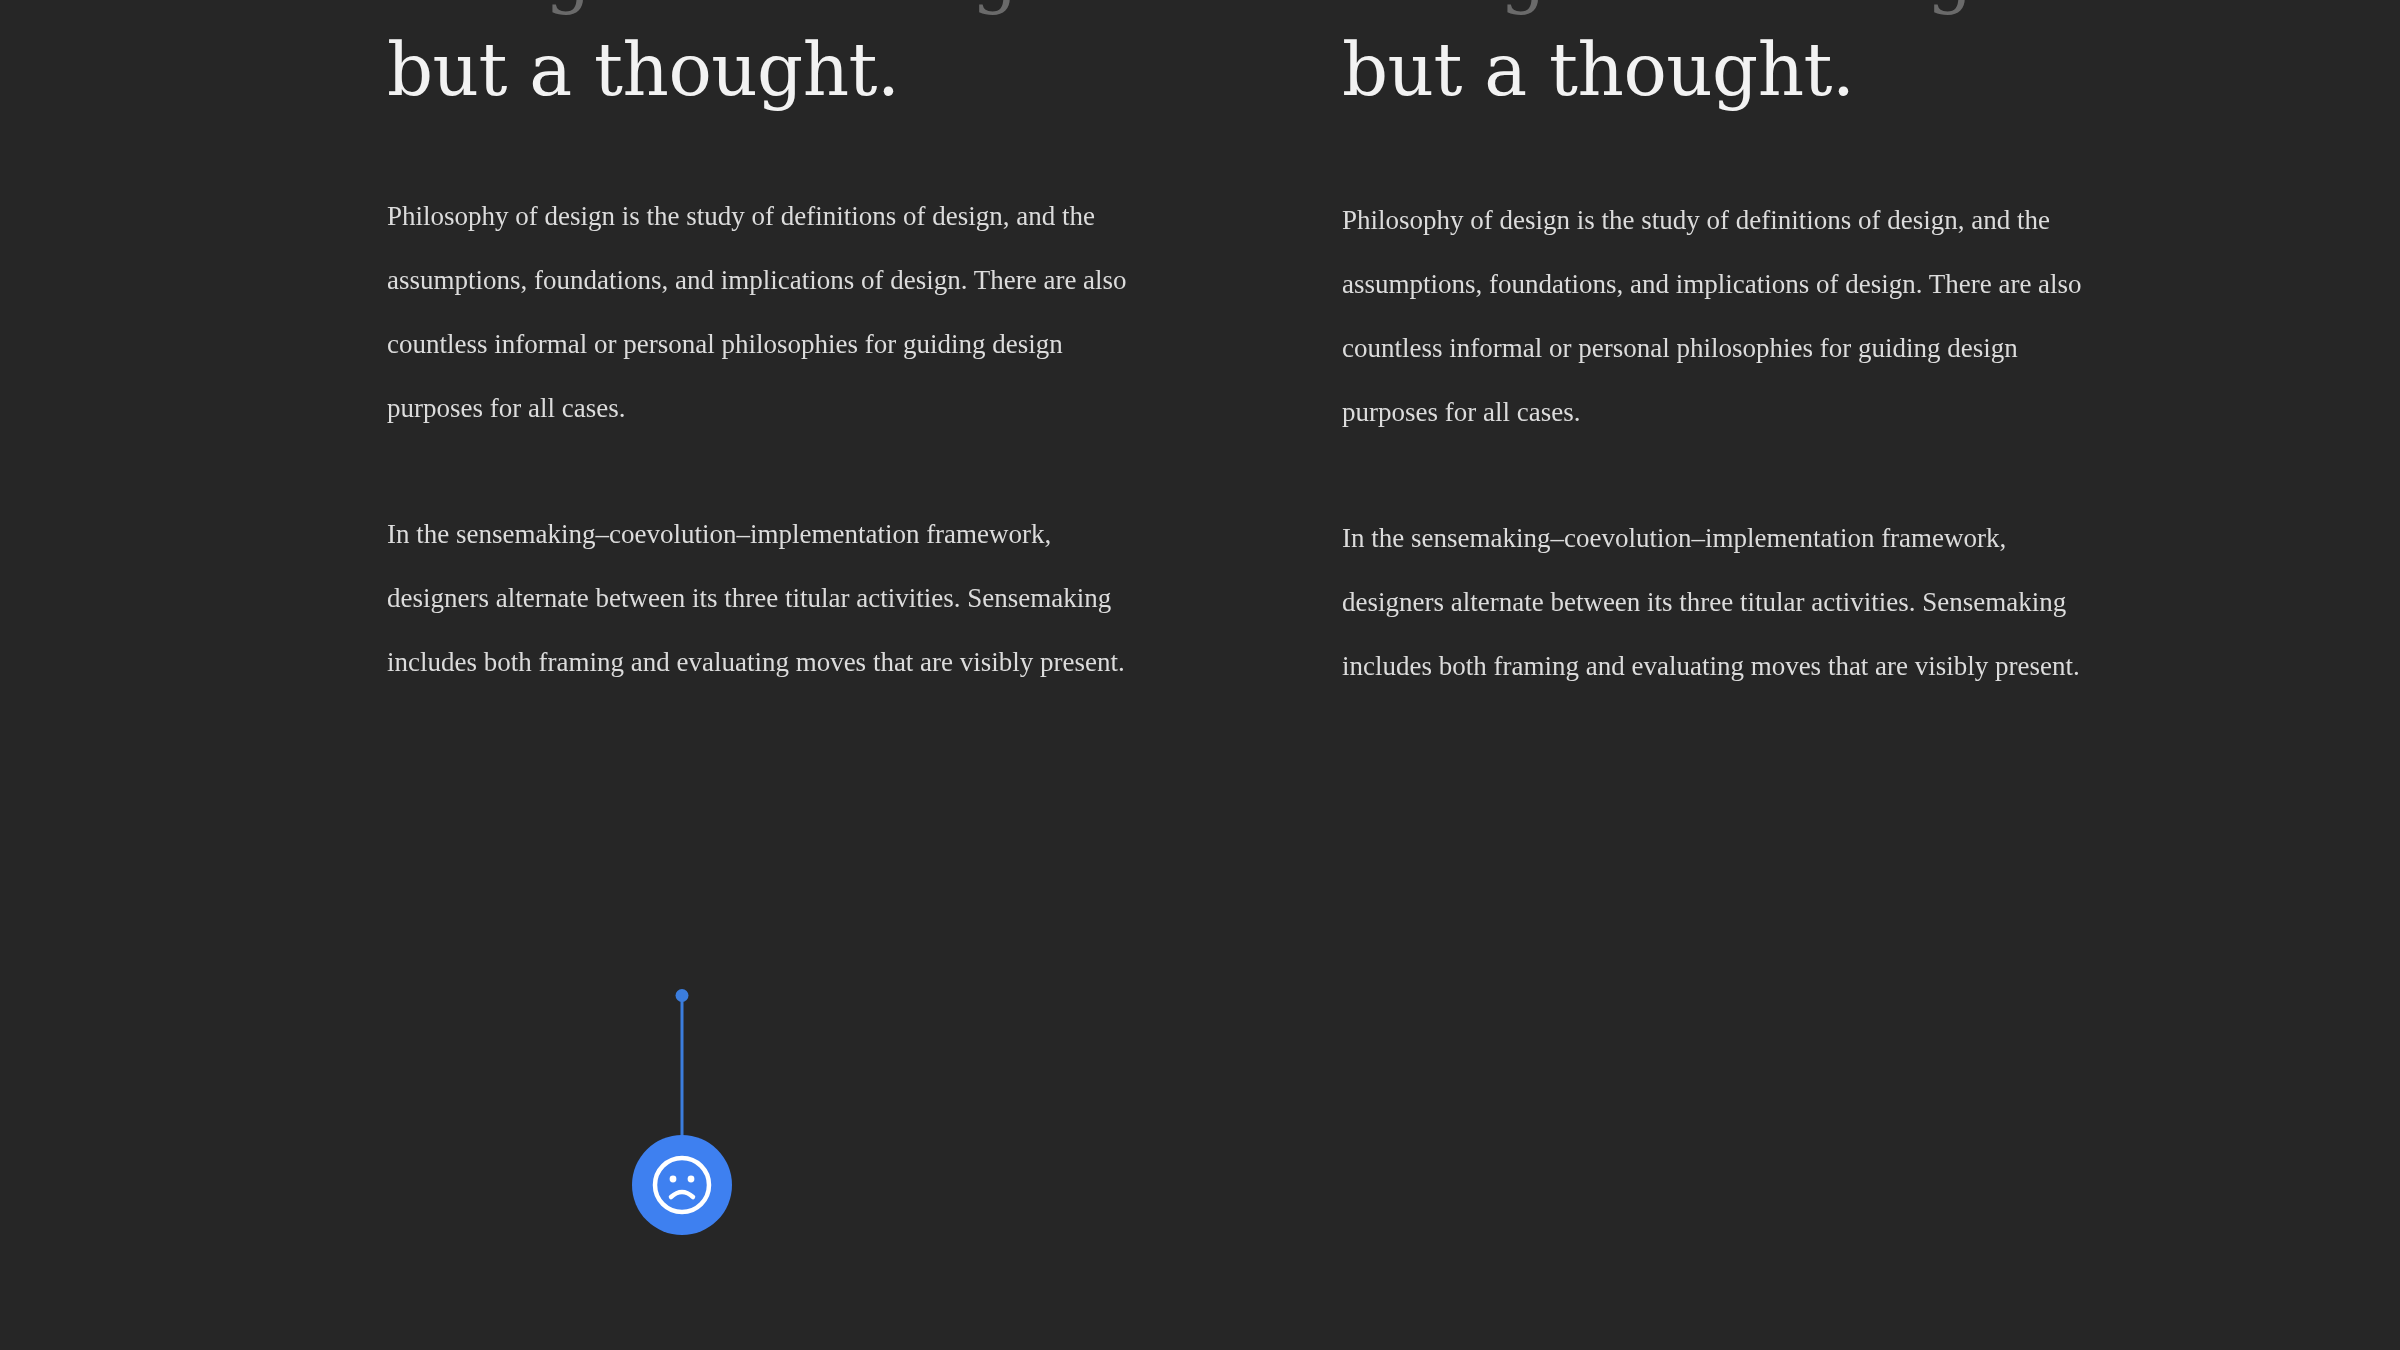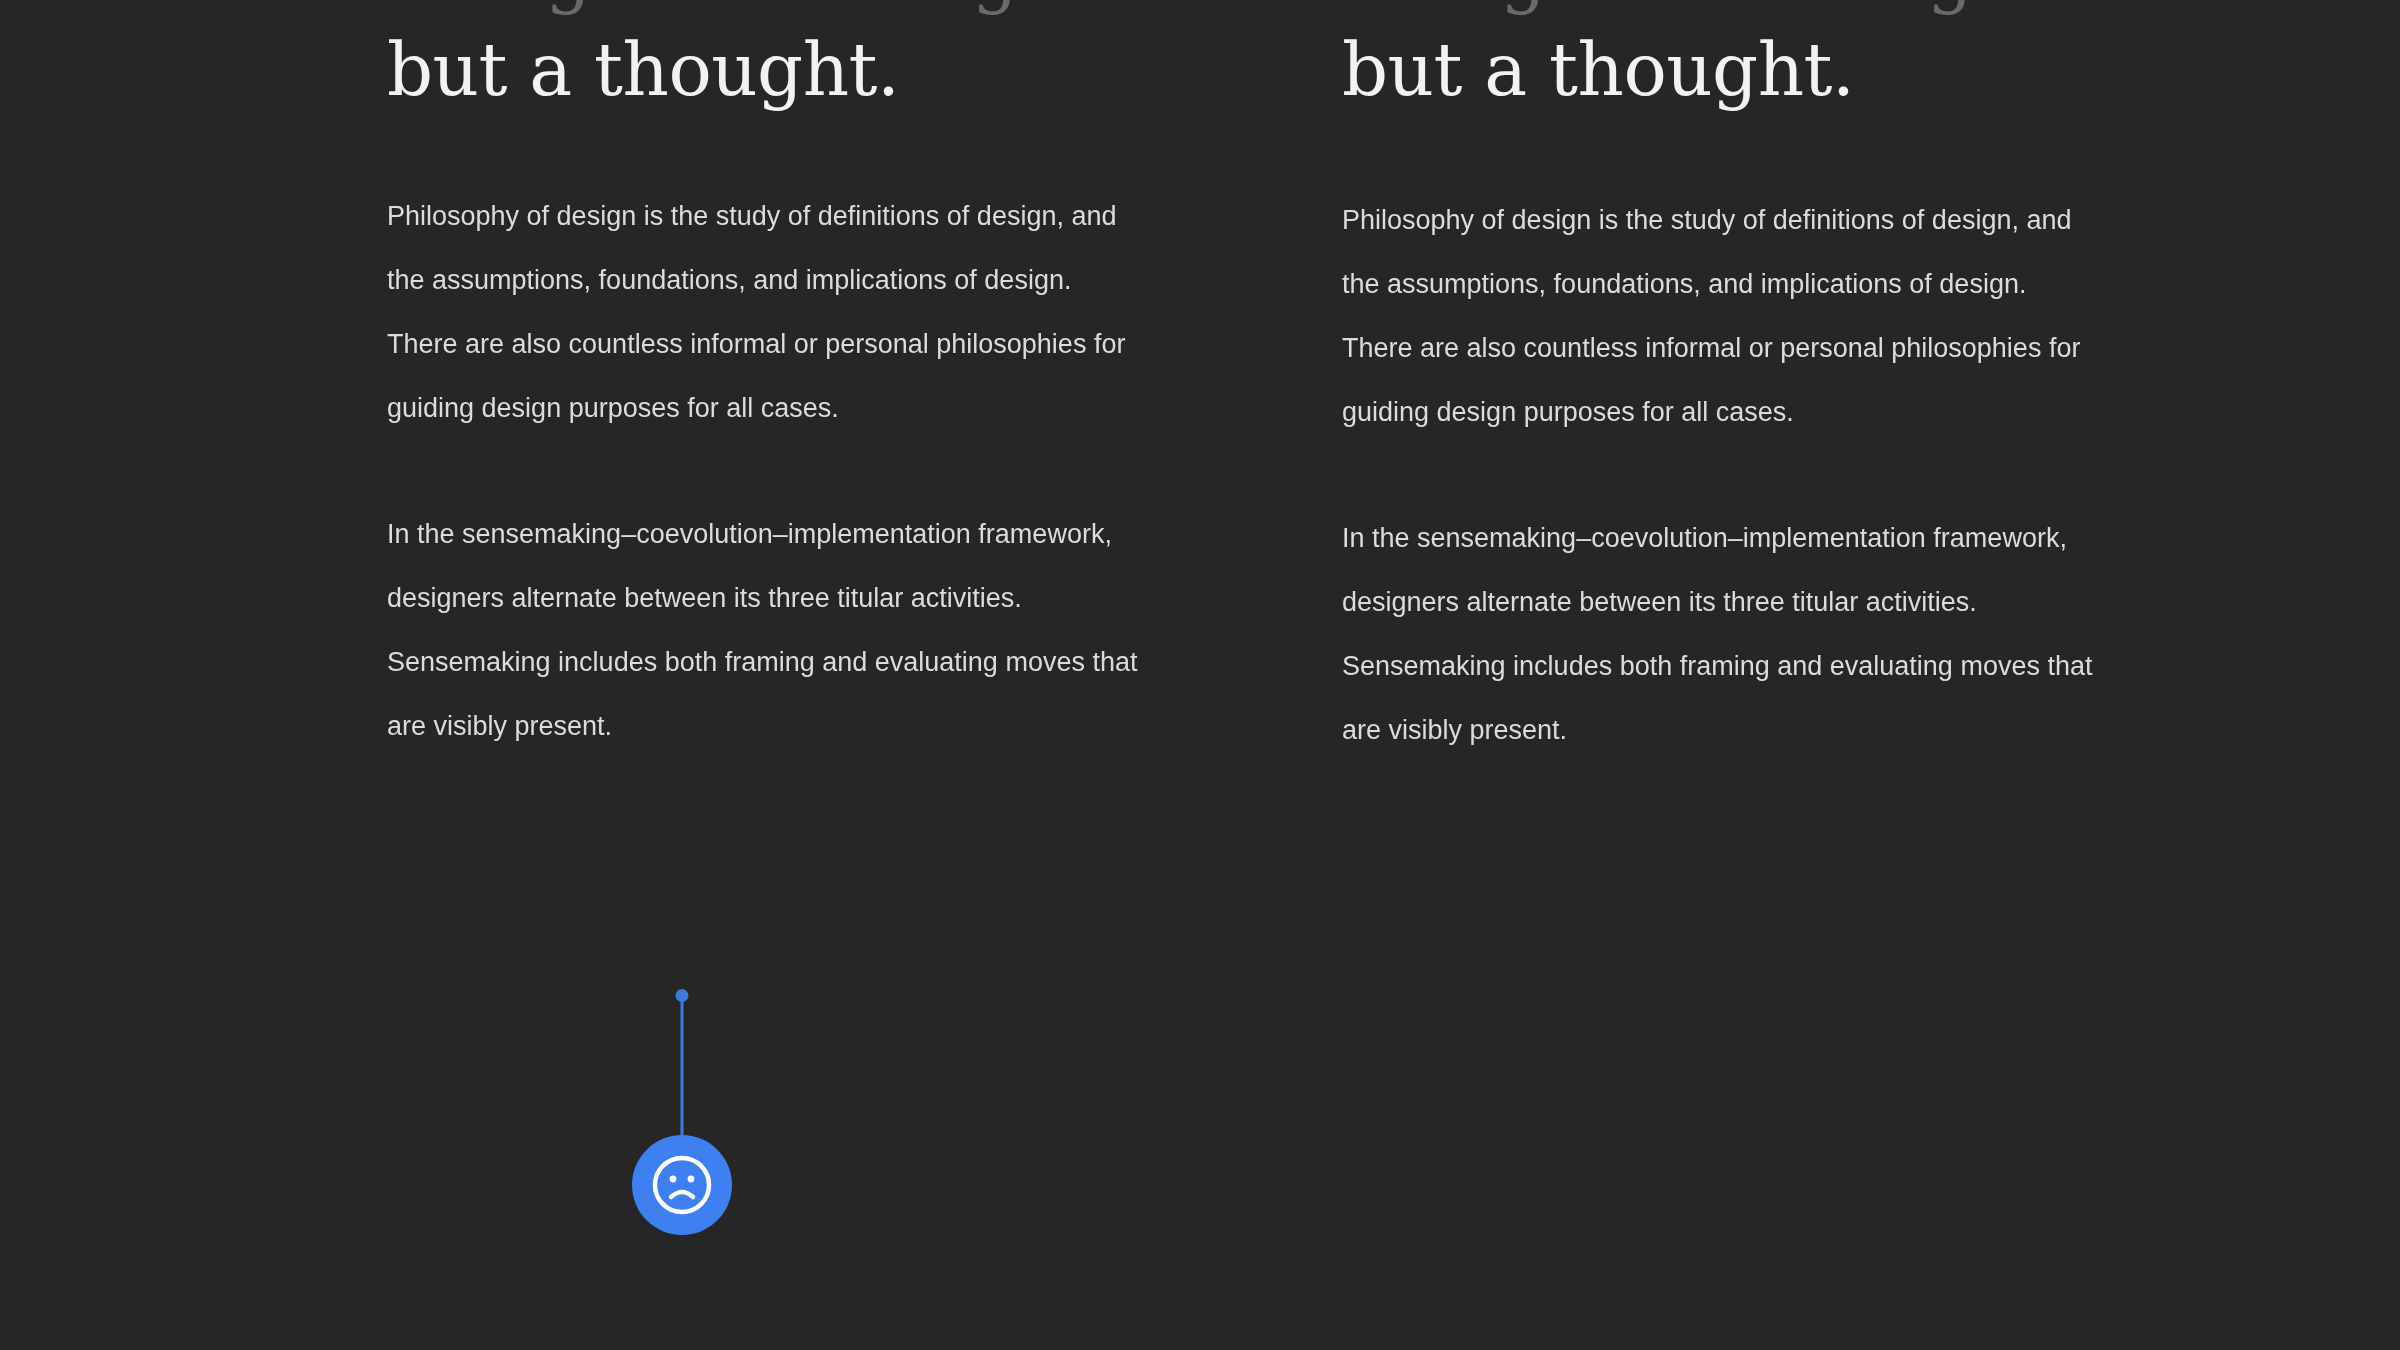--- a/index.html
+++ b/index.html
@@ -60,20 +60,21 @@
     white-space: nowrap;
   }
 
   .para {
     font-size: 27px;
     line-height: 64px;
     color: #dcdcdc;
     font-weight: 400;
     margin: 0;
     max-width: 760px;
+    font-family: Liberation Serif, serif;
   }
   .para + .para { margin-top: 62px; }
 
   .panel-left .para-1 { margin-top: 66px; }
   .panel-right .para-1 { margin-top: 70px; }
 
   
   .pin {
     position: absolute;
     width: 130px;

